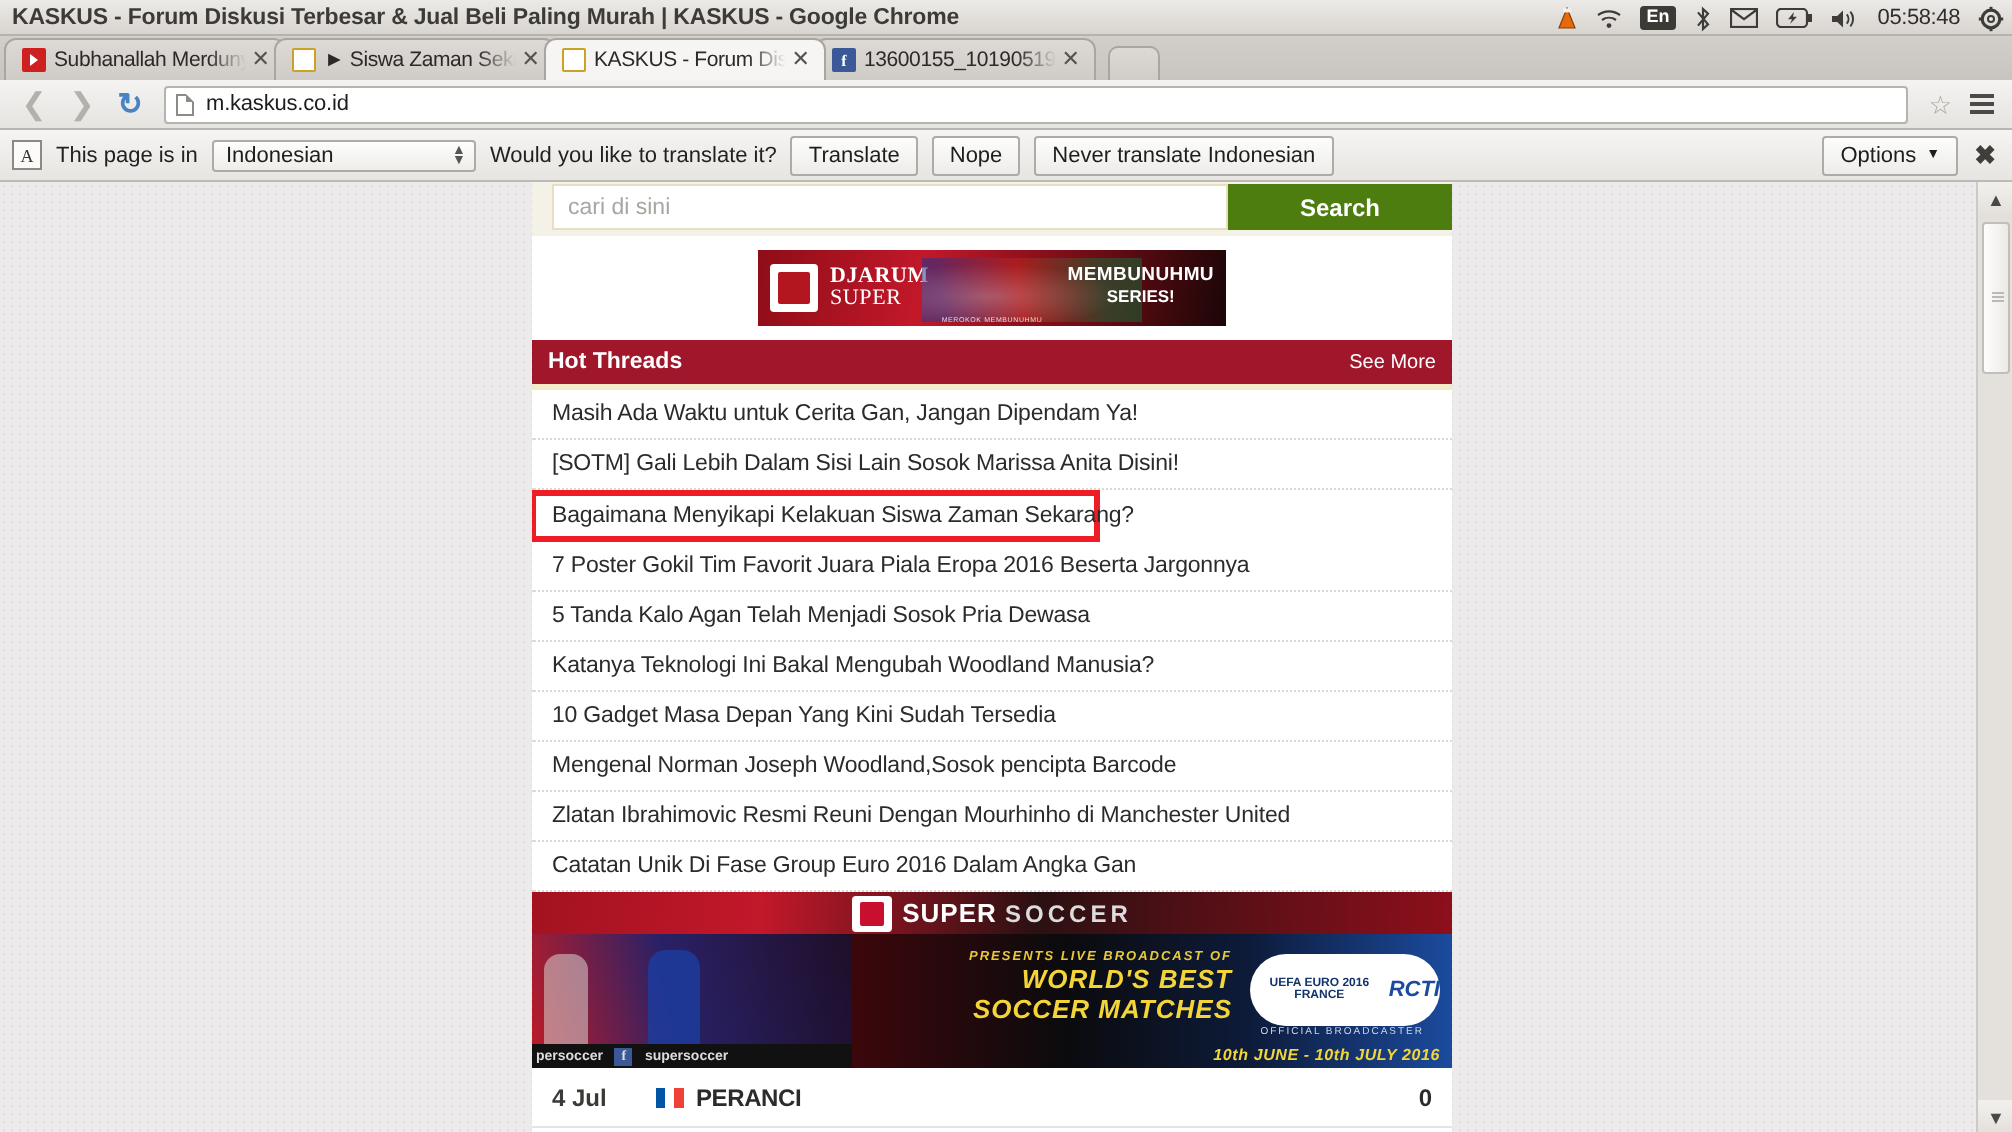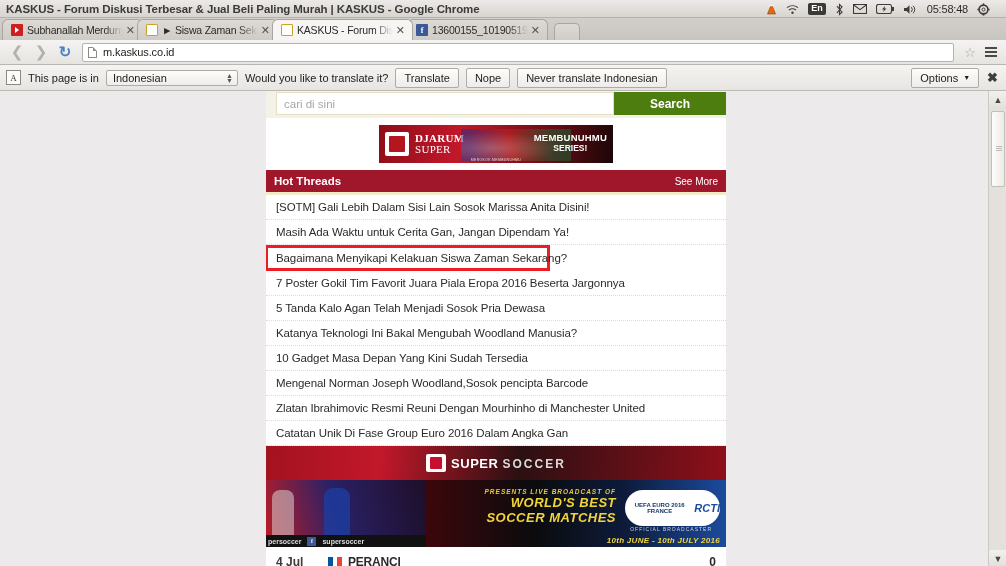--- a/index.html
+++ b/index.html
@@ -15,21 +15,21 @@
   .unity-panel {
     position: absolute; top: 0; left: 0; width: 1006px; height: 18px;
     background: linear-gradient(to bottom, #eceae8 0%, #e2dfdb 50%, #d8d4d0 100%);
     border-bottom: 1px solid #b8b2ac;
     display: flex; align-items: center;
   }
   .unity-title {
     font-size: 11.5px; font-weight: bold; color: #3c3b37;
     margin-left: 6px; white-space: nowrap; letter-spacing: -0.1px;
   }
-  .tray { position: absolute; right: 16px; top: 0; height: 18px; display: flex; align-items: center; gap: 9px; justify-content: center; }
+  .tray { position: absolute; right: 4px; top: 0; height: 18px; display: flex; align-items: center; gap: 9px; justify-content: center; }
   .tray .ti { font-size: 11px; color: #3d3c39; line-height: 1; display:flex; align-items:center; }
   .tray .clock { font-size: 11px; color: #2e2d2b; letter-spacing: -0.2px; }
   .en-badge {
     background: #3b3a37; color: #fff; font-size: 9px; font-weight: bold;
     padding: 1px 3px; border-radius: 2px; line-height: 1.1;
   }
 
   
   .chrome-win { position: absolute; top: 18px; left: 0; width: 1006px; height: 548px; background: #f1f0ee; }
 
@@ -164,21 +164,21 @@
     font-size: 11.5px; color: #2c2b29; border-bottom: 1px dotted #dcdad6;
     letter-spacing: -0.1px; white-space: nowrap;
   }
   .thread.highlight {
     border: 3px solid #ee1c25; height: 26px; margin: 0 -1px; padding-left: 8px;
     position: relative; z-index: 2; width: 285px;
   }
 
   
   .ss-strip {
-    height: 34px; background: linear-gradient(95deg,#a31220 0%,#c2182a 25%,#2b1012 55%,#8e0f1b 100%);
+    height: 21px; background: linear-gradient(95deg,#a31220 0%,#c2182a 25%,#2b1012 55%,#8e0f1b 100%);
     display: flex; align-items: center; justify-content: center; position: relative;
   }
   .ss-logo { width: 20px; height: 18px; background:#fff; border-radius:2px; position:relative; margin-right: 5px;}
   .ss-logo:after{content:""; position:absolute; inset:3px 4px; background:#c8102e; border-radius:1px;}
   .ss-word { color:#fff; font-family:"Liberation Sans",sans-serif; font-weight:bold; font-size:13px; letter-spacing:.5px;}
   .ss-word small{ font-size:12px; letter-spacing:2px; color:#dcdcdc; }
 
   
   .euro {
     height: 67px; position: relative; overflow: hidden;
@@ -378,22 +378,22 @@
             <div class="dj-bottom">MEROKOK MEMBUNUHMU</div>
           </div>
         </div>
 
         <div class="ht-head">
           <span class="t">Hot Threads</span>
           <span class="m">See More</span>
         </div>
         <div class="ht-rule"></div>
 
+        <div class="thread">Masih Ada Waktu untuk Cerita Gan, Jangan Dipendam Ya!</div>
         <div class="thread">[SOTM] Gali Lebih Dalam Sisi Lain Sosok Marissa Anita Disini!</div>
-        <div class="thread">Masih Ada Waktu untuk Cerita Gan, Jangan Dipendam Ya!</div>
         <div class="thread highlight">Bagaimana Menyikapi Kelakuan Siswa Zaman Sekarang?</div>
         <div class="thread">7 Poster Gokil Tim Favorit Juara Piala Eropa 2016 Beserta Jargonnya</div>
         <div class="thread">5 Tanda Kalo Agan Telah Menjadi Sosok Pria Dewasa</div>
         <div class="thread">Katanya Teknologi Ini Bakal Mengubah Woodland Manusia?</div>
         <div class="thread">10 Gadget Masa Depan Yang Kini Sudah Tersedia</div>
         <div class="thread">Mengenal Norman Joseph Woodland,Sosok pencipta Barcode</div>
         <div class="thread">Zlatan Ibrahimovic Resmi Reuni Dengan Mourhinho di Manchester United</div>
         <div class="thread">Catatan Unik Di Fase Group Euro 2016 Dalam Angka Gan</div>
 
         <div class="ss-strip">

